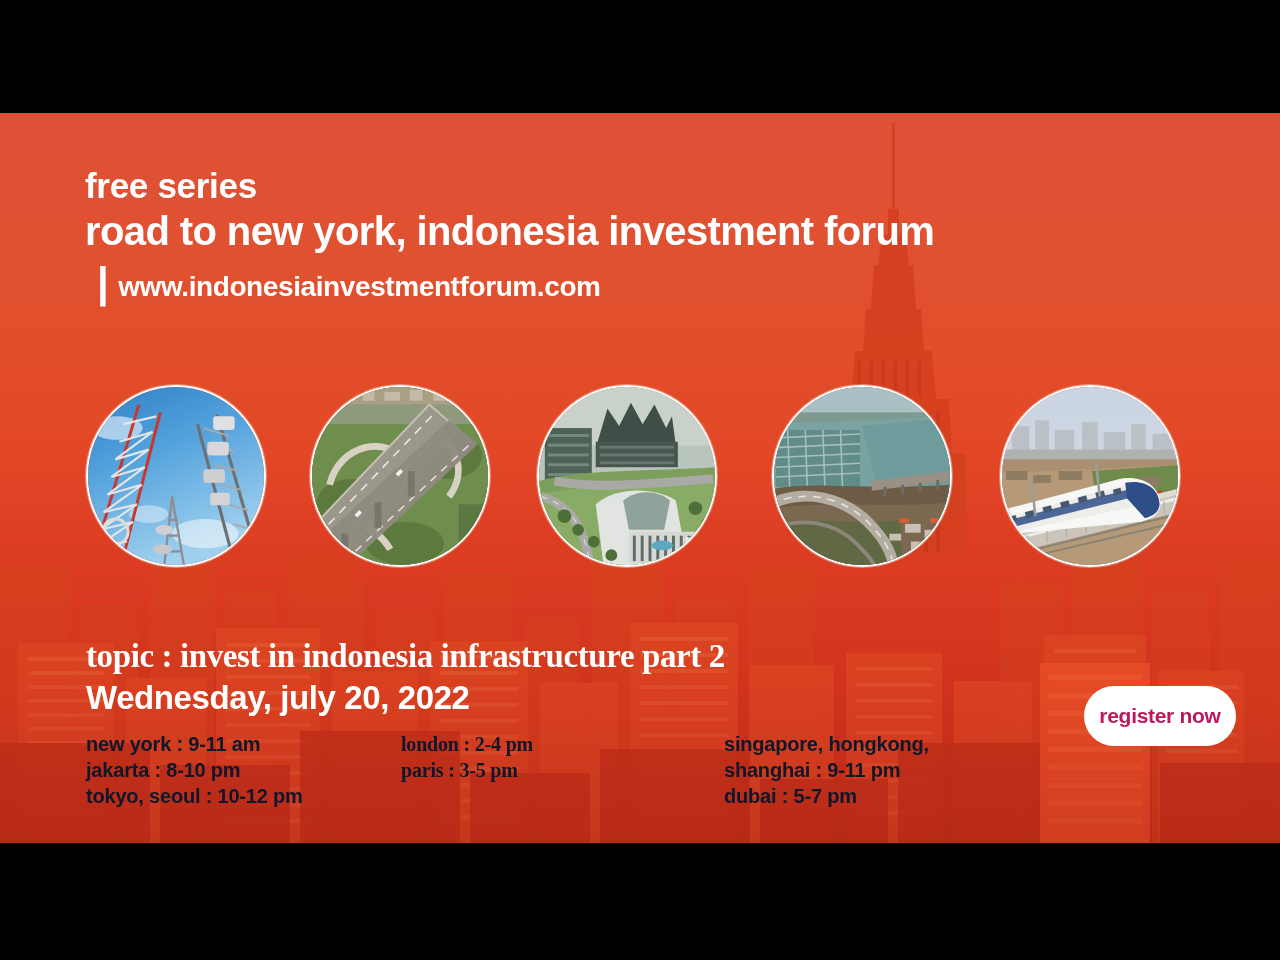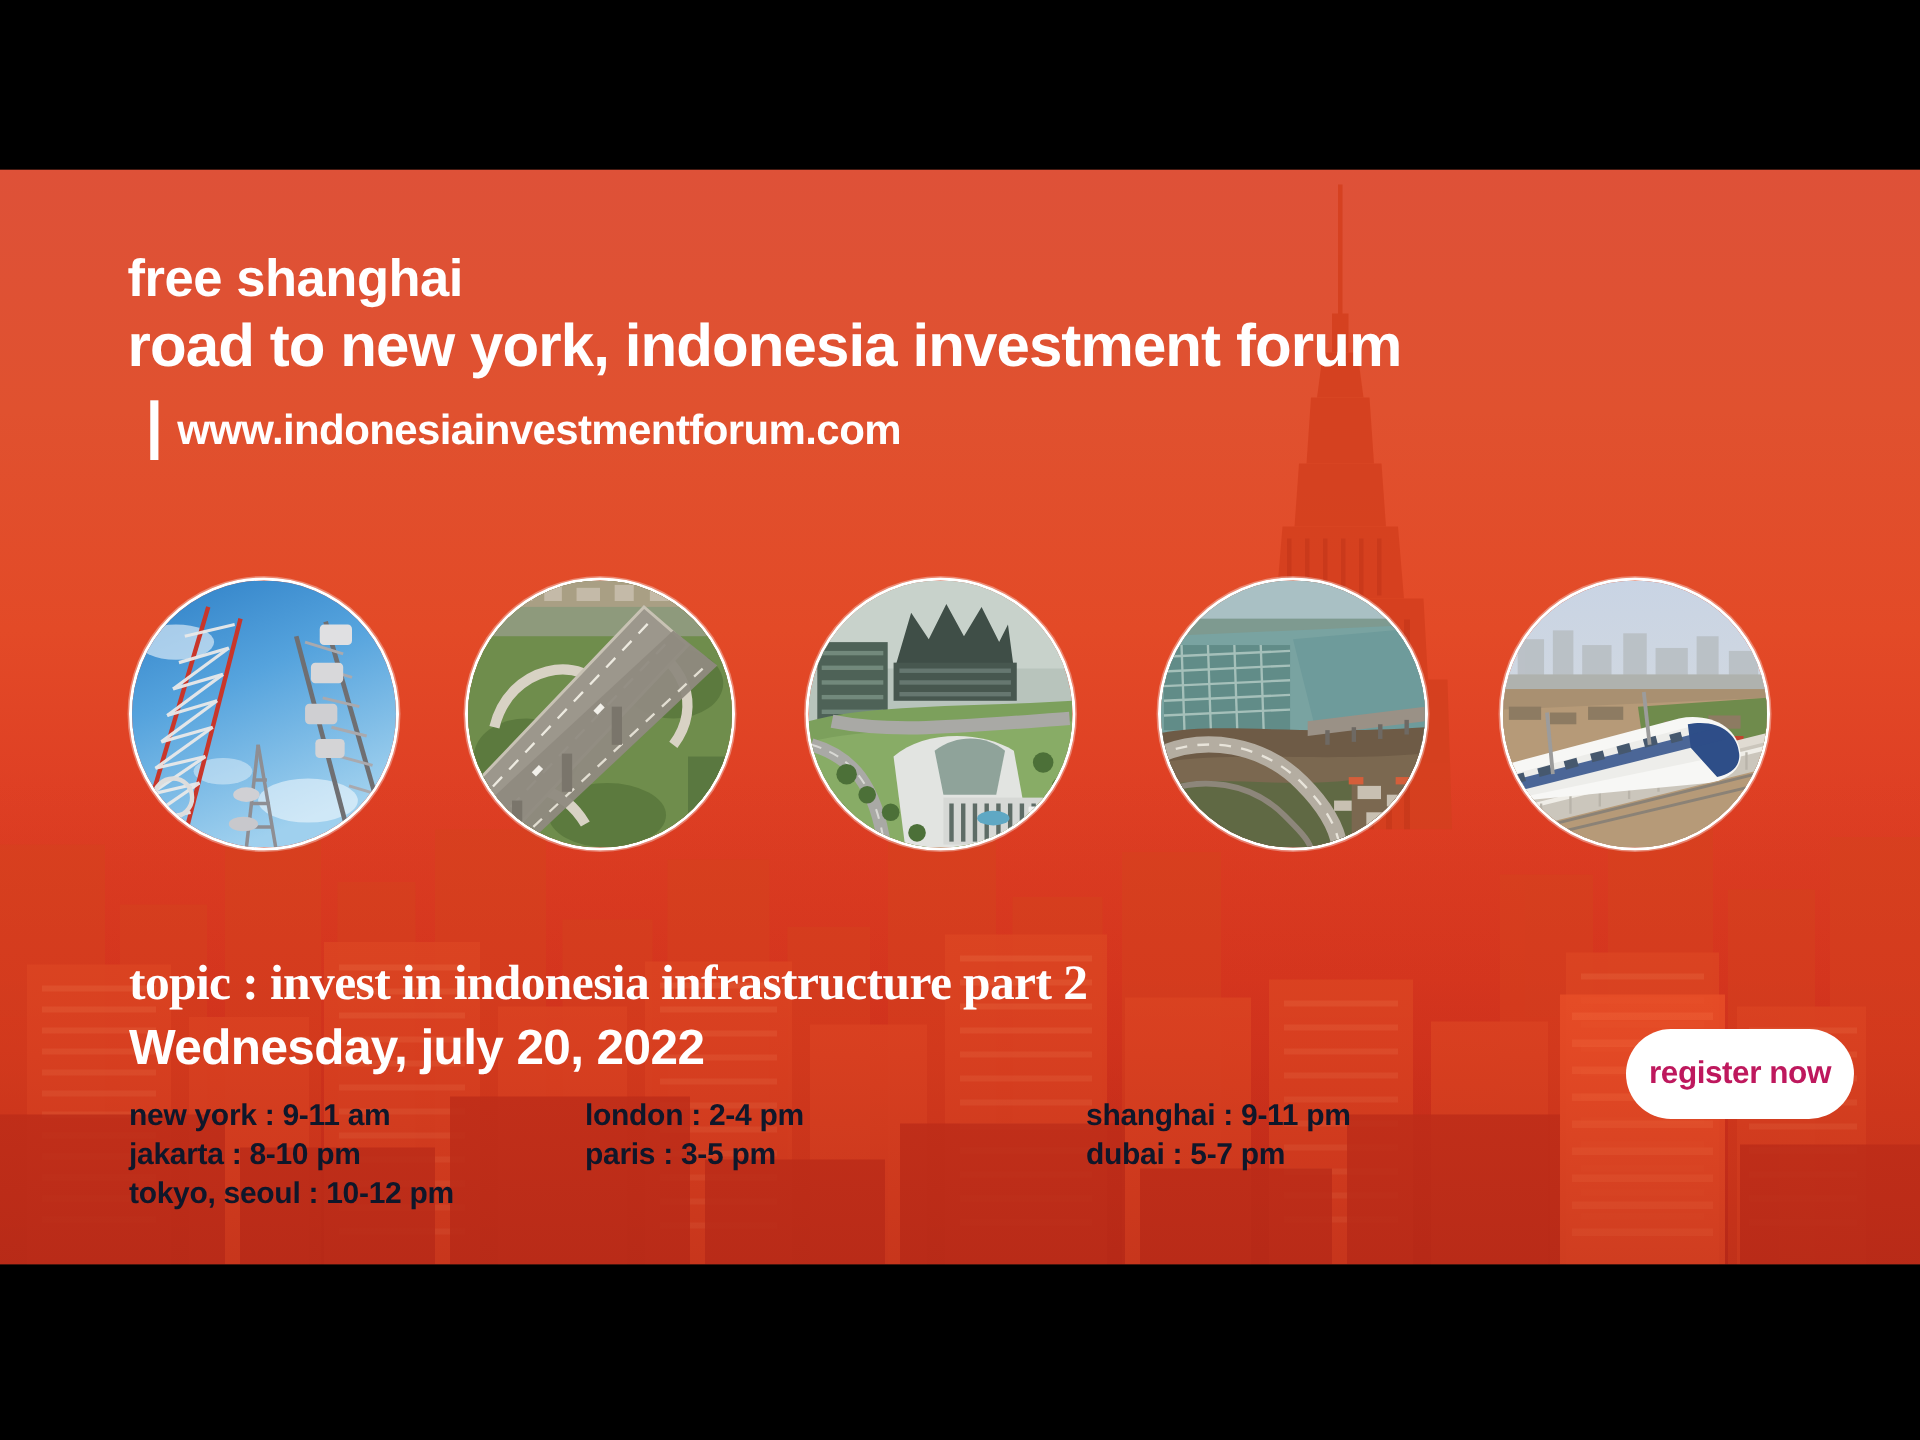--- a/index.html
+++ b/index.html
@@ -206,21 +206,21 @@
     position: absolute;
     top: 0;
     color: #0f172a;
     font-size: 20px;
     font-weight: bold;
     line-height: 26px;
     letter-spacing: -0.2px;
     white-space: nowrap;
   }
   .tz-col.a { left: 0px; }
-  .tz-col.b { left: 304px; }
+  .tz-col.b { left: 315px; font-family: Liberation Serif, serif; }
   .tz-col.c { left: 638px; }
 
   
   .register-btn {
     position: absolute;
     left: 1084px;
     top: 573px;
     width: 152px;
     height: 60px;
     background: #ffffff;
@@ -428,21 +428,21 @@
           <rect x="1160" y="350" width="120" height="80"></rect>
         </g>
       </svg>
     </div>
 
     <div class="haze"></div>
 
     <div class="content">
 
       <div class="headline-block">
-        <div class="line-free">free shanghai</div>
+        <div class="line-free">free series</div>
         <div class="line-road">road to new york, indonesia investment forum</div>
         <div class="line-sector">
           <span class="pipe">|</span>
           <span class="site-url">www.indonesiainvestmentforum.com</span>
         </div>
       </div>
 
       <div class="circle-row">
 
         <div class="circle c1">
@@ -804,20 +804,21 @@
         <div class="tz-col a">
           <div>new york : 9-11 am</div>
           <div>jakarta : 8-10 pm</div>
           <div>tokyo, seoul : 10-12 pm</div>
         </div>
         <div class="tz-col b">
           <div>london : 2-4 pm</div>
           <div>paris : 3-5 pm</div>
         </div>
         <div class="tz-col c">
+          <div>singapore, hongkong,</div>
           <div>shanghai : 9-11 pm</div>
           <div>dubai : 5-7 pm</div>
         </div>
       </div>
 
       <div class="register-btn">
         <span>register now</span>
       </div>
 
     </div>

